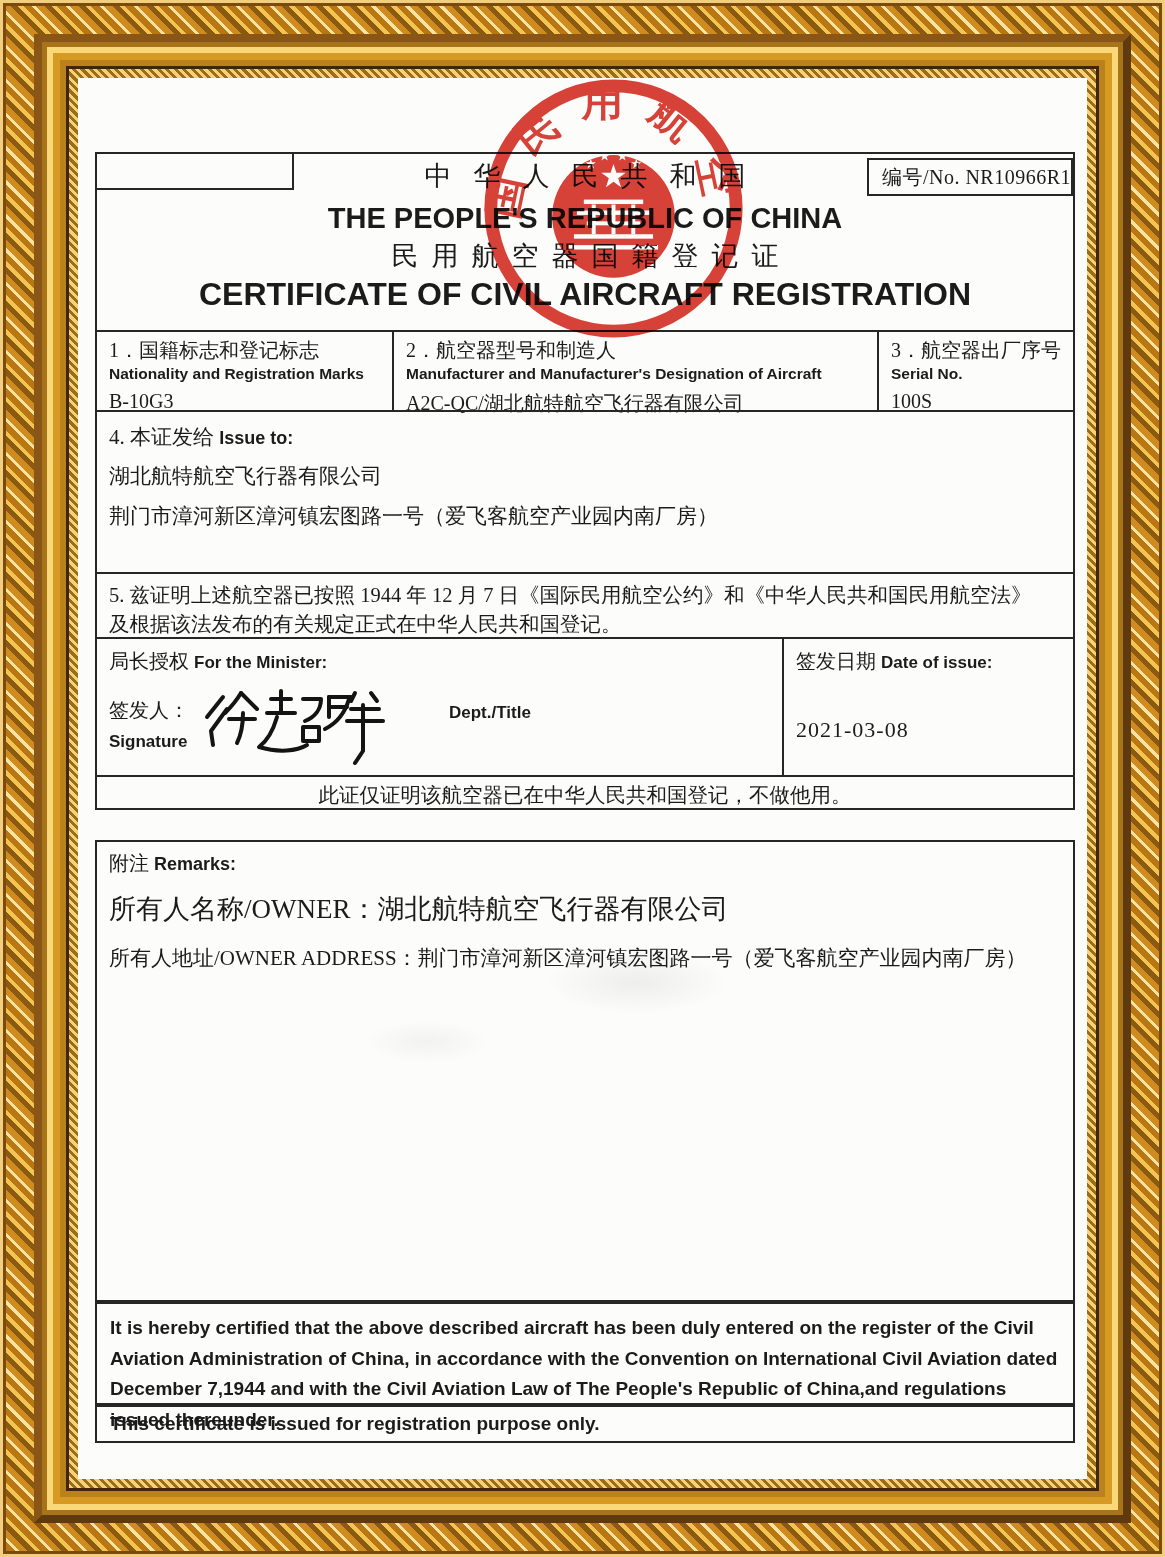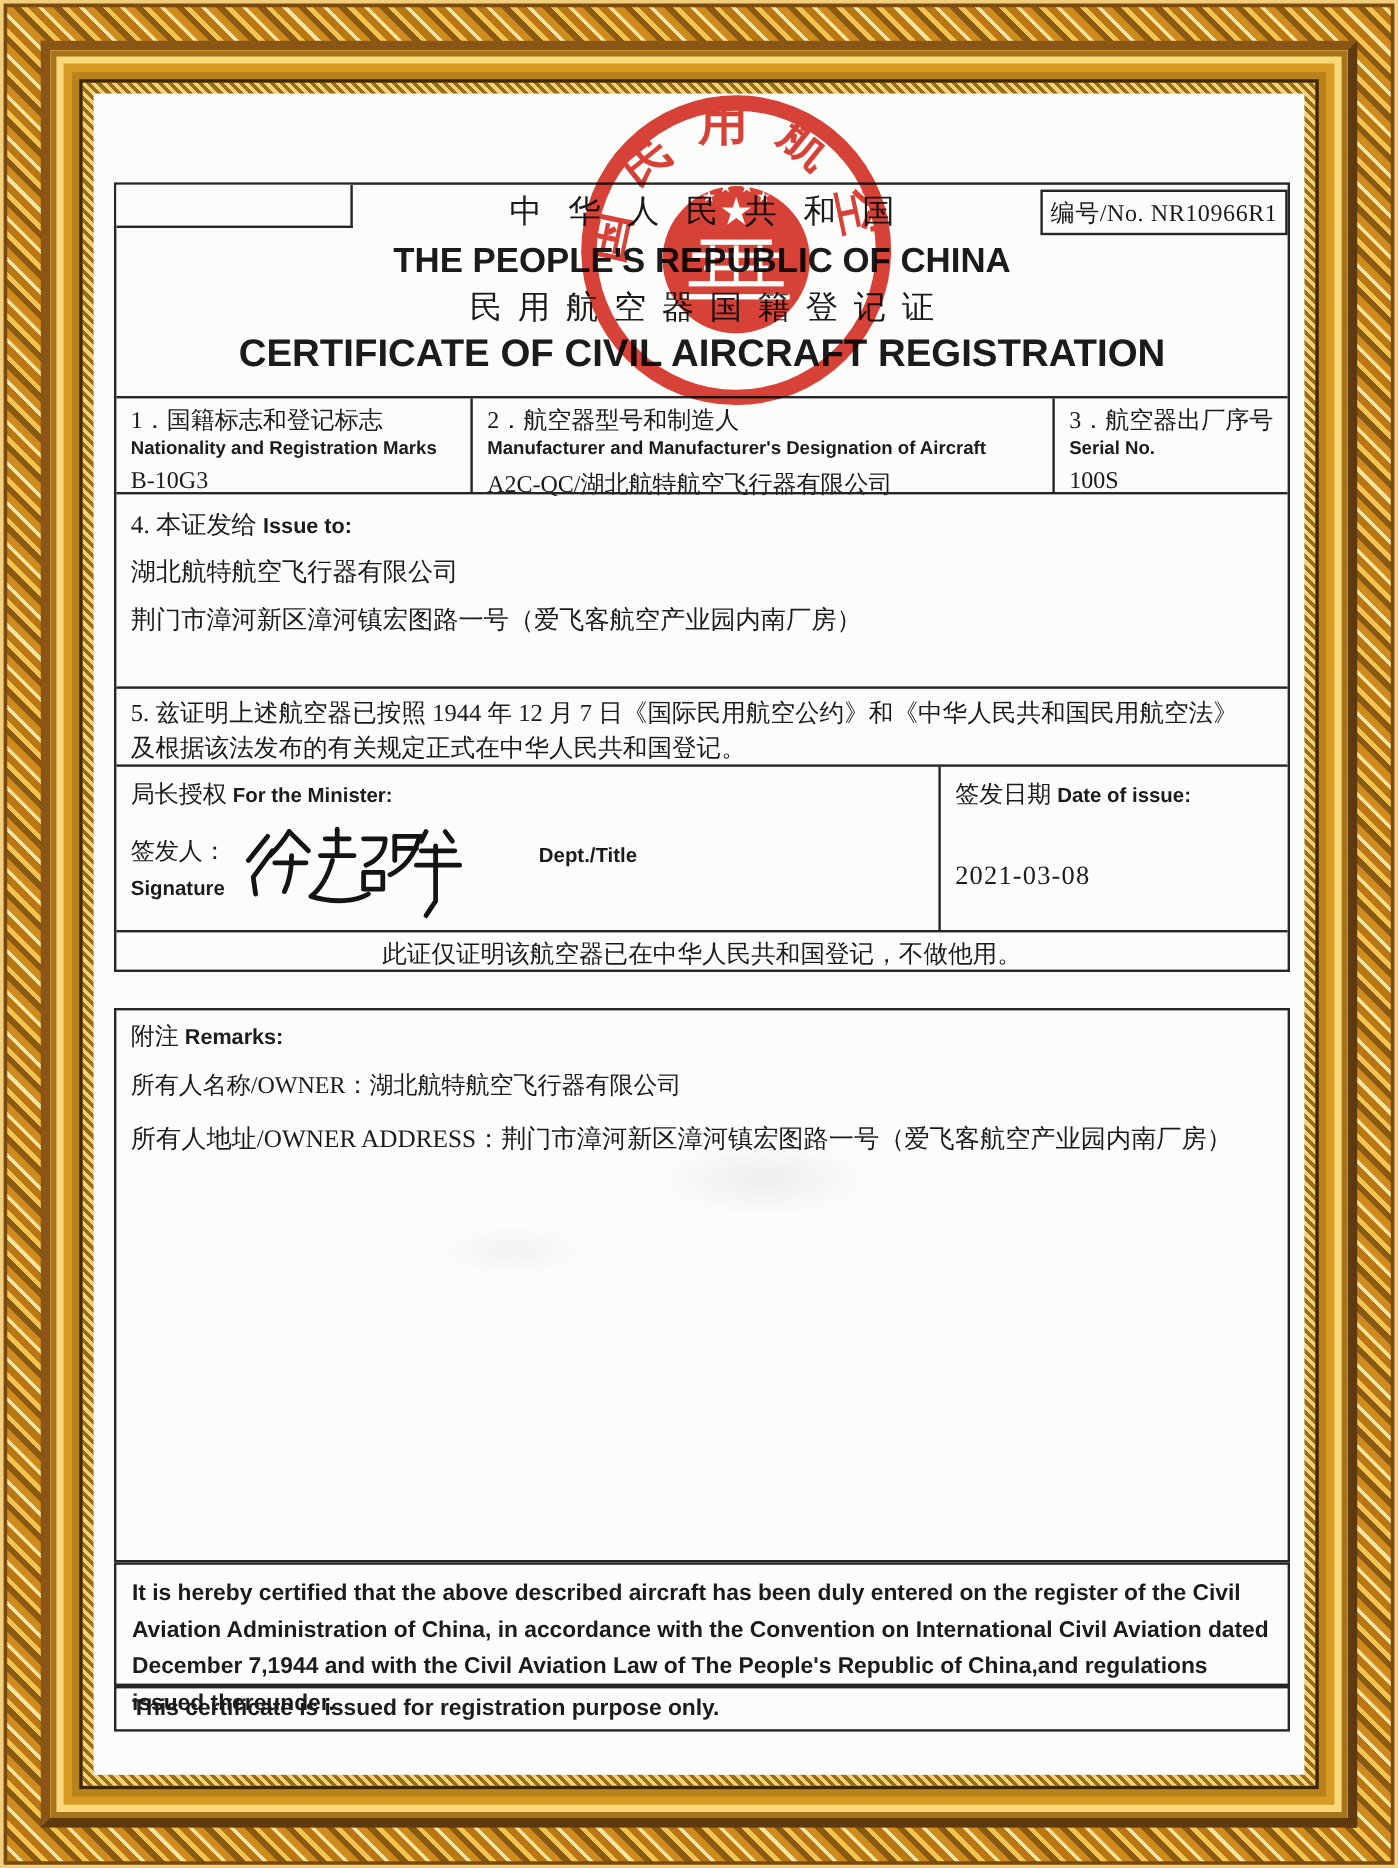--- a/index.html
+++ b/index.html
@@ -44,21 +44,21 @@
     position:absolute; left:17px; top:74px; width:980px; height:658px;
     border:2px solid #262626;
   }
   .corner-box{
     position:absolute; left:0; top:0; width:197px; height:36px;
     border-right:2px solid #262626; border-bottom:2px solid #262626;
     background:#fcfcfa;
   }
   .serial-box{
     position:absolute; right:0; top:4px; width:206px; height:38px;
-    border:2px solid #262626; display:flex; align-items:center; justify-content:center;
+    border:2px solid #262626; display:flex; align-items:center; justify-content:flex-end;
     font-size:20px; letter-spacing:.5px;
   }
   .titles{ position:absolute; left:0; right:0; top:4px; text-align:center; }
   .t-cn1{ font-size:27px; letter-spacing:22px; text-indent:22px; }
   .t-en1{ font-family:"Liberation Sans", sans-serif; font-weight:bold; font-size:29px; margin-top:8px; }
   .t-cn2{ font-size:27px; letter-spacing:13px; text-indent:13px; margin-top:3px; }
   .t-en2{ font-family:"Liberation Sans", sans-serif; font-weight:bold; font-size:32px; margin-top:2px; }
 
   
   .row1{ position:absolute; left:0; top:176px; width:976px; height:80px;
@@ -106,21 +106,21 @@
   
   .remarksbox{
     position:absolute; left:17px; top:762px; width:980px; height:462px;
     border:2px solid #262626; padding:8px 12px;
     background-image:
       radial-gradient(ellipse 130px 45px at 540px 140px, rgba(110,110,110,.10), transparent 70%),
       radial-gradient(ellipse 90px 30px at 330px 200px, rgba(110,110,110,.07), transparent 70%);
   }
   .remarks-lbl{ font-size:20px; }
   .remarks-lbl .enb{ font-size:18px; }
-  .owner-line{ font-size:20px; margin-top:14px; }
+  .owner-line{ font-size:27px; margin-top:14px; }
   .addr-line{ font-size:21px; margin-top:13px; line-height:37px; width:960px; }
 
   
   .engbox{
     position:absolute; left:17px; top:1224px; width:980px; height:103px;
     border:2px solid #262626; padding:9px 13px;
     font-family:"Liberation Sans", sans-serif; font-weight:bold;
     font-size:19px; line-height:30.5px;
   }
   .finalbox{

